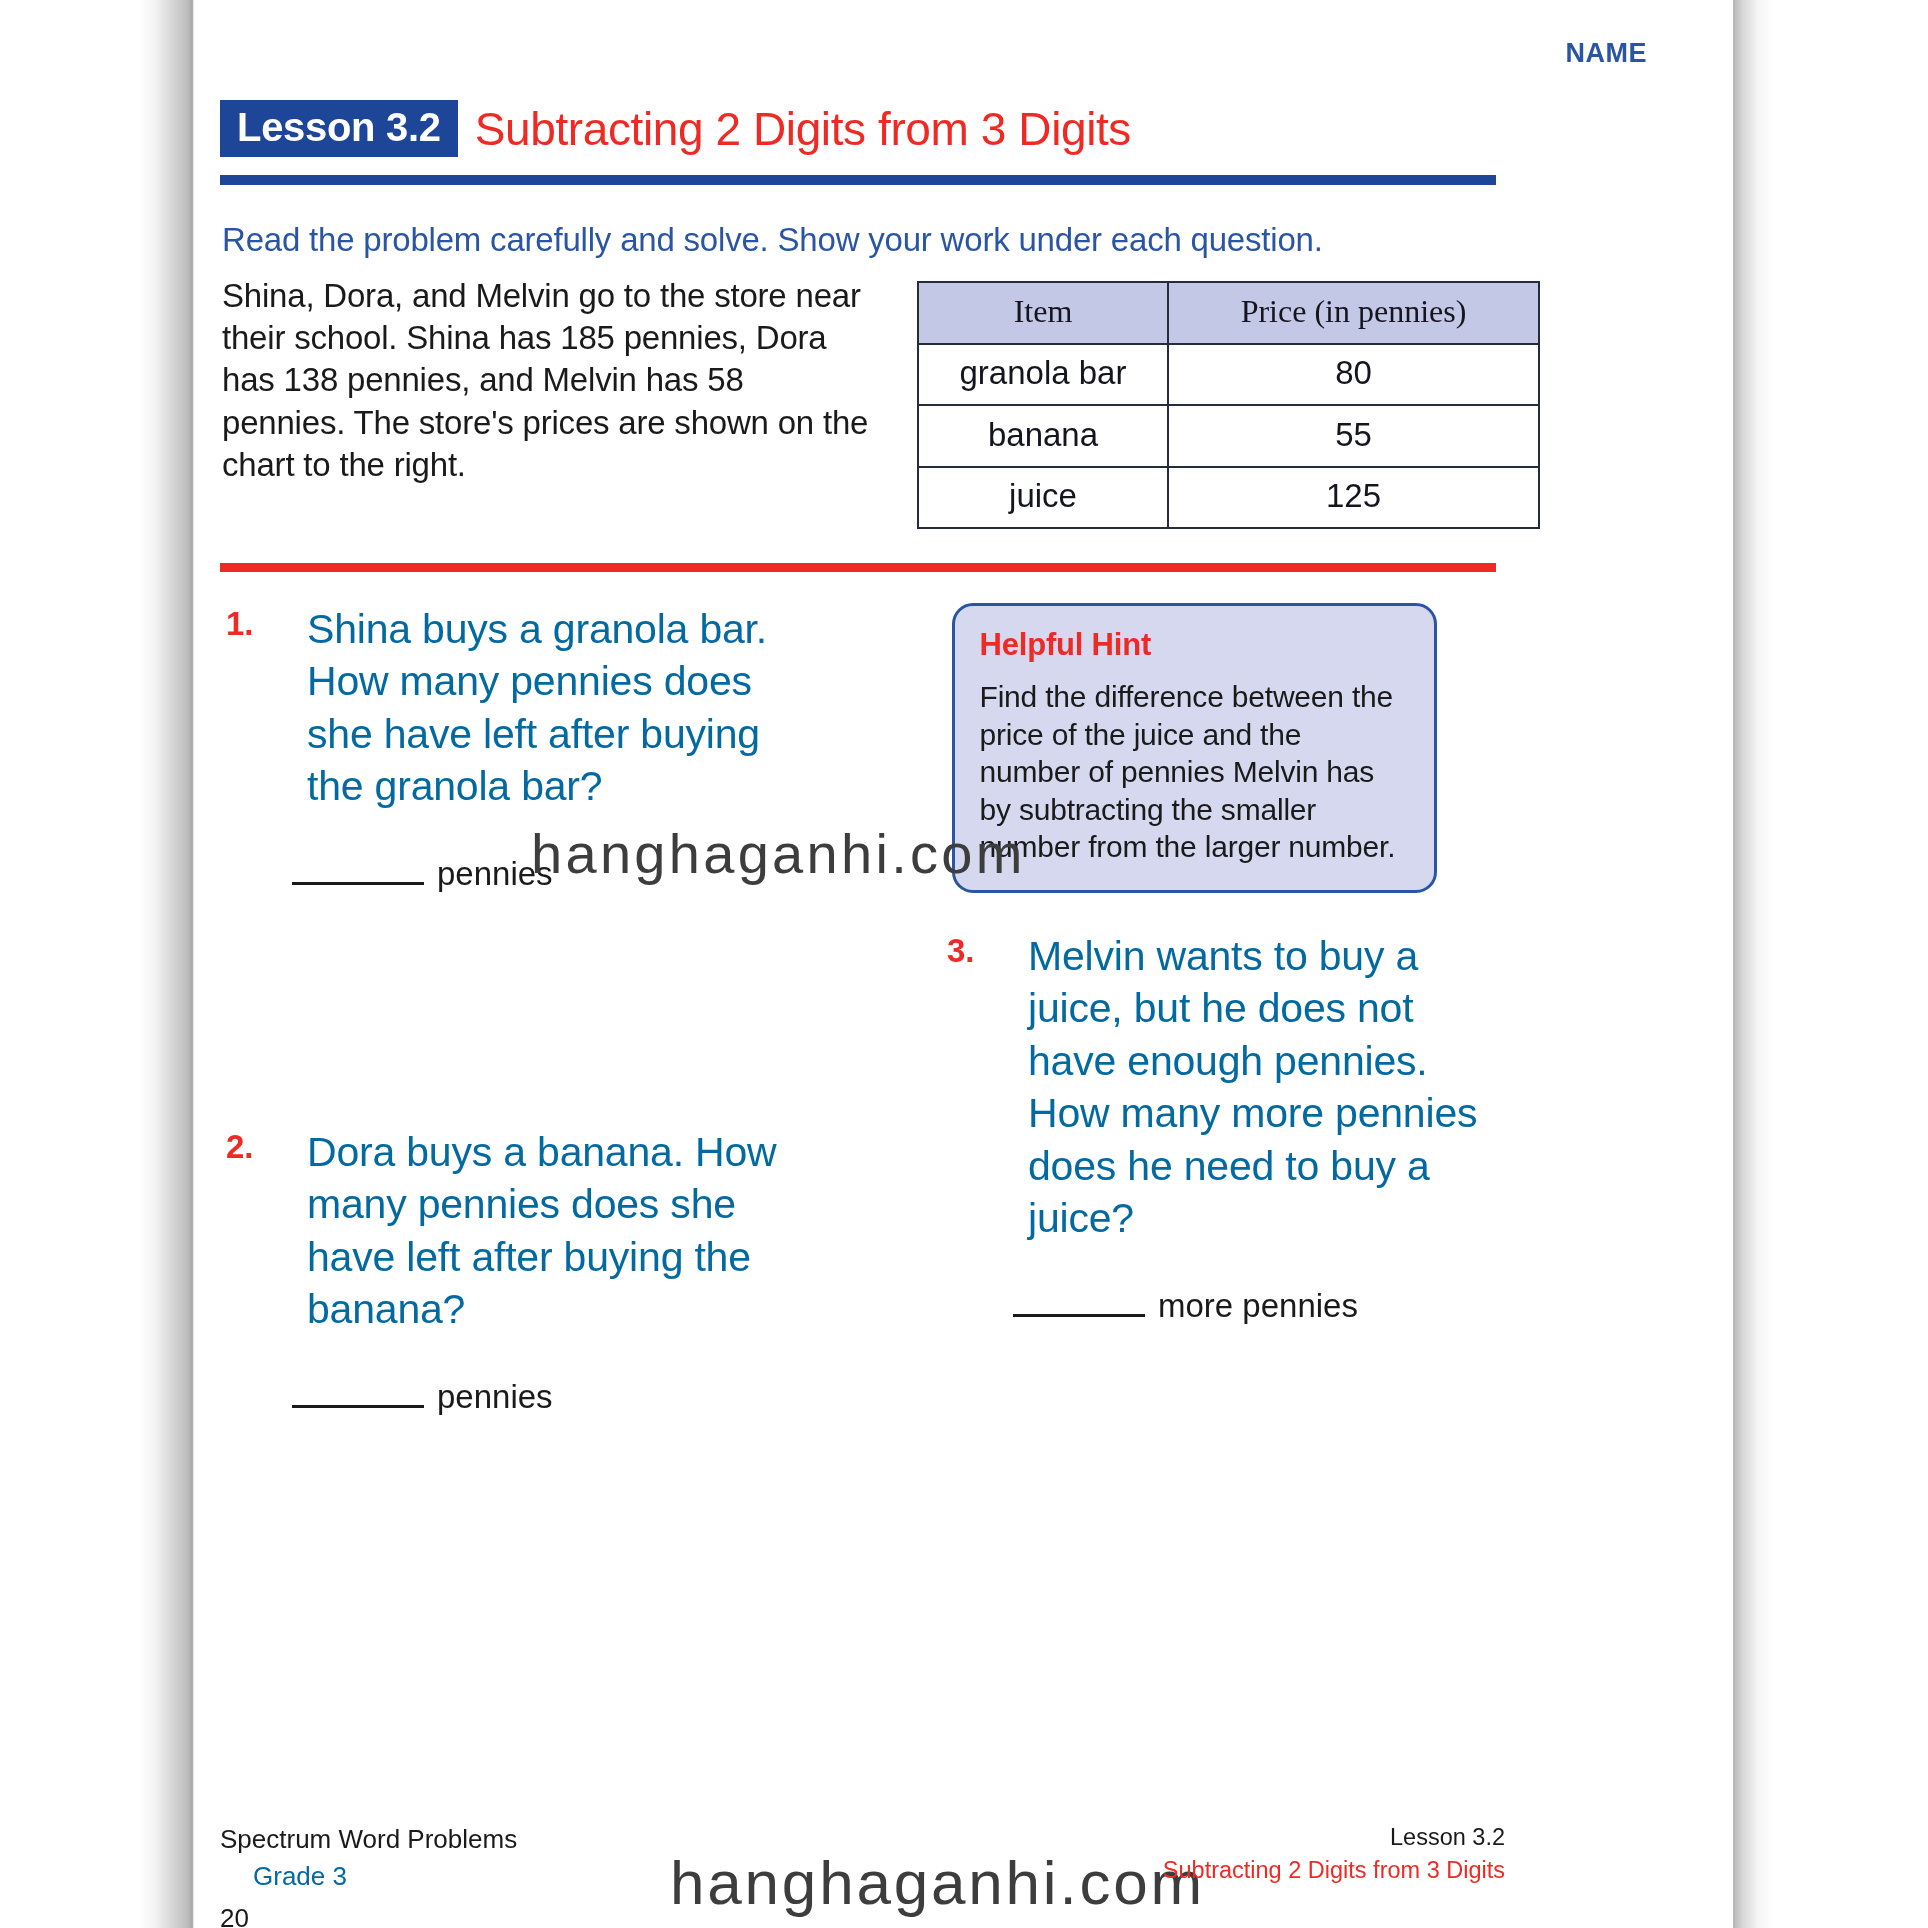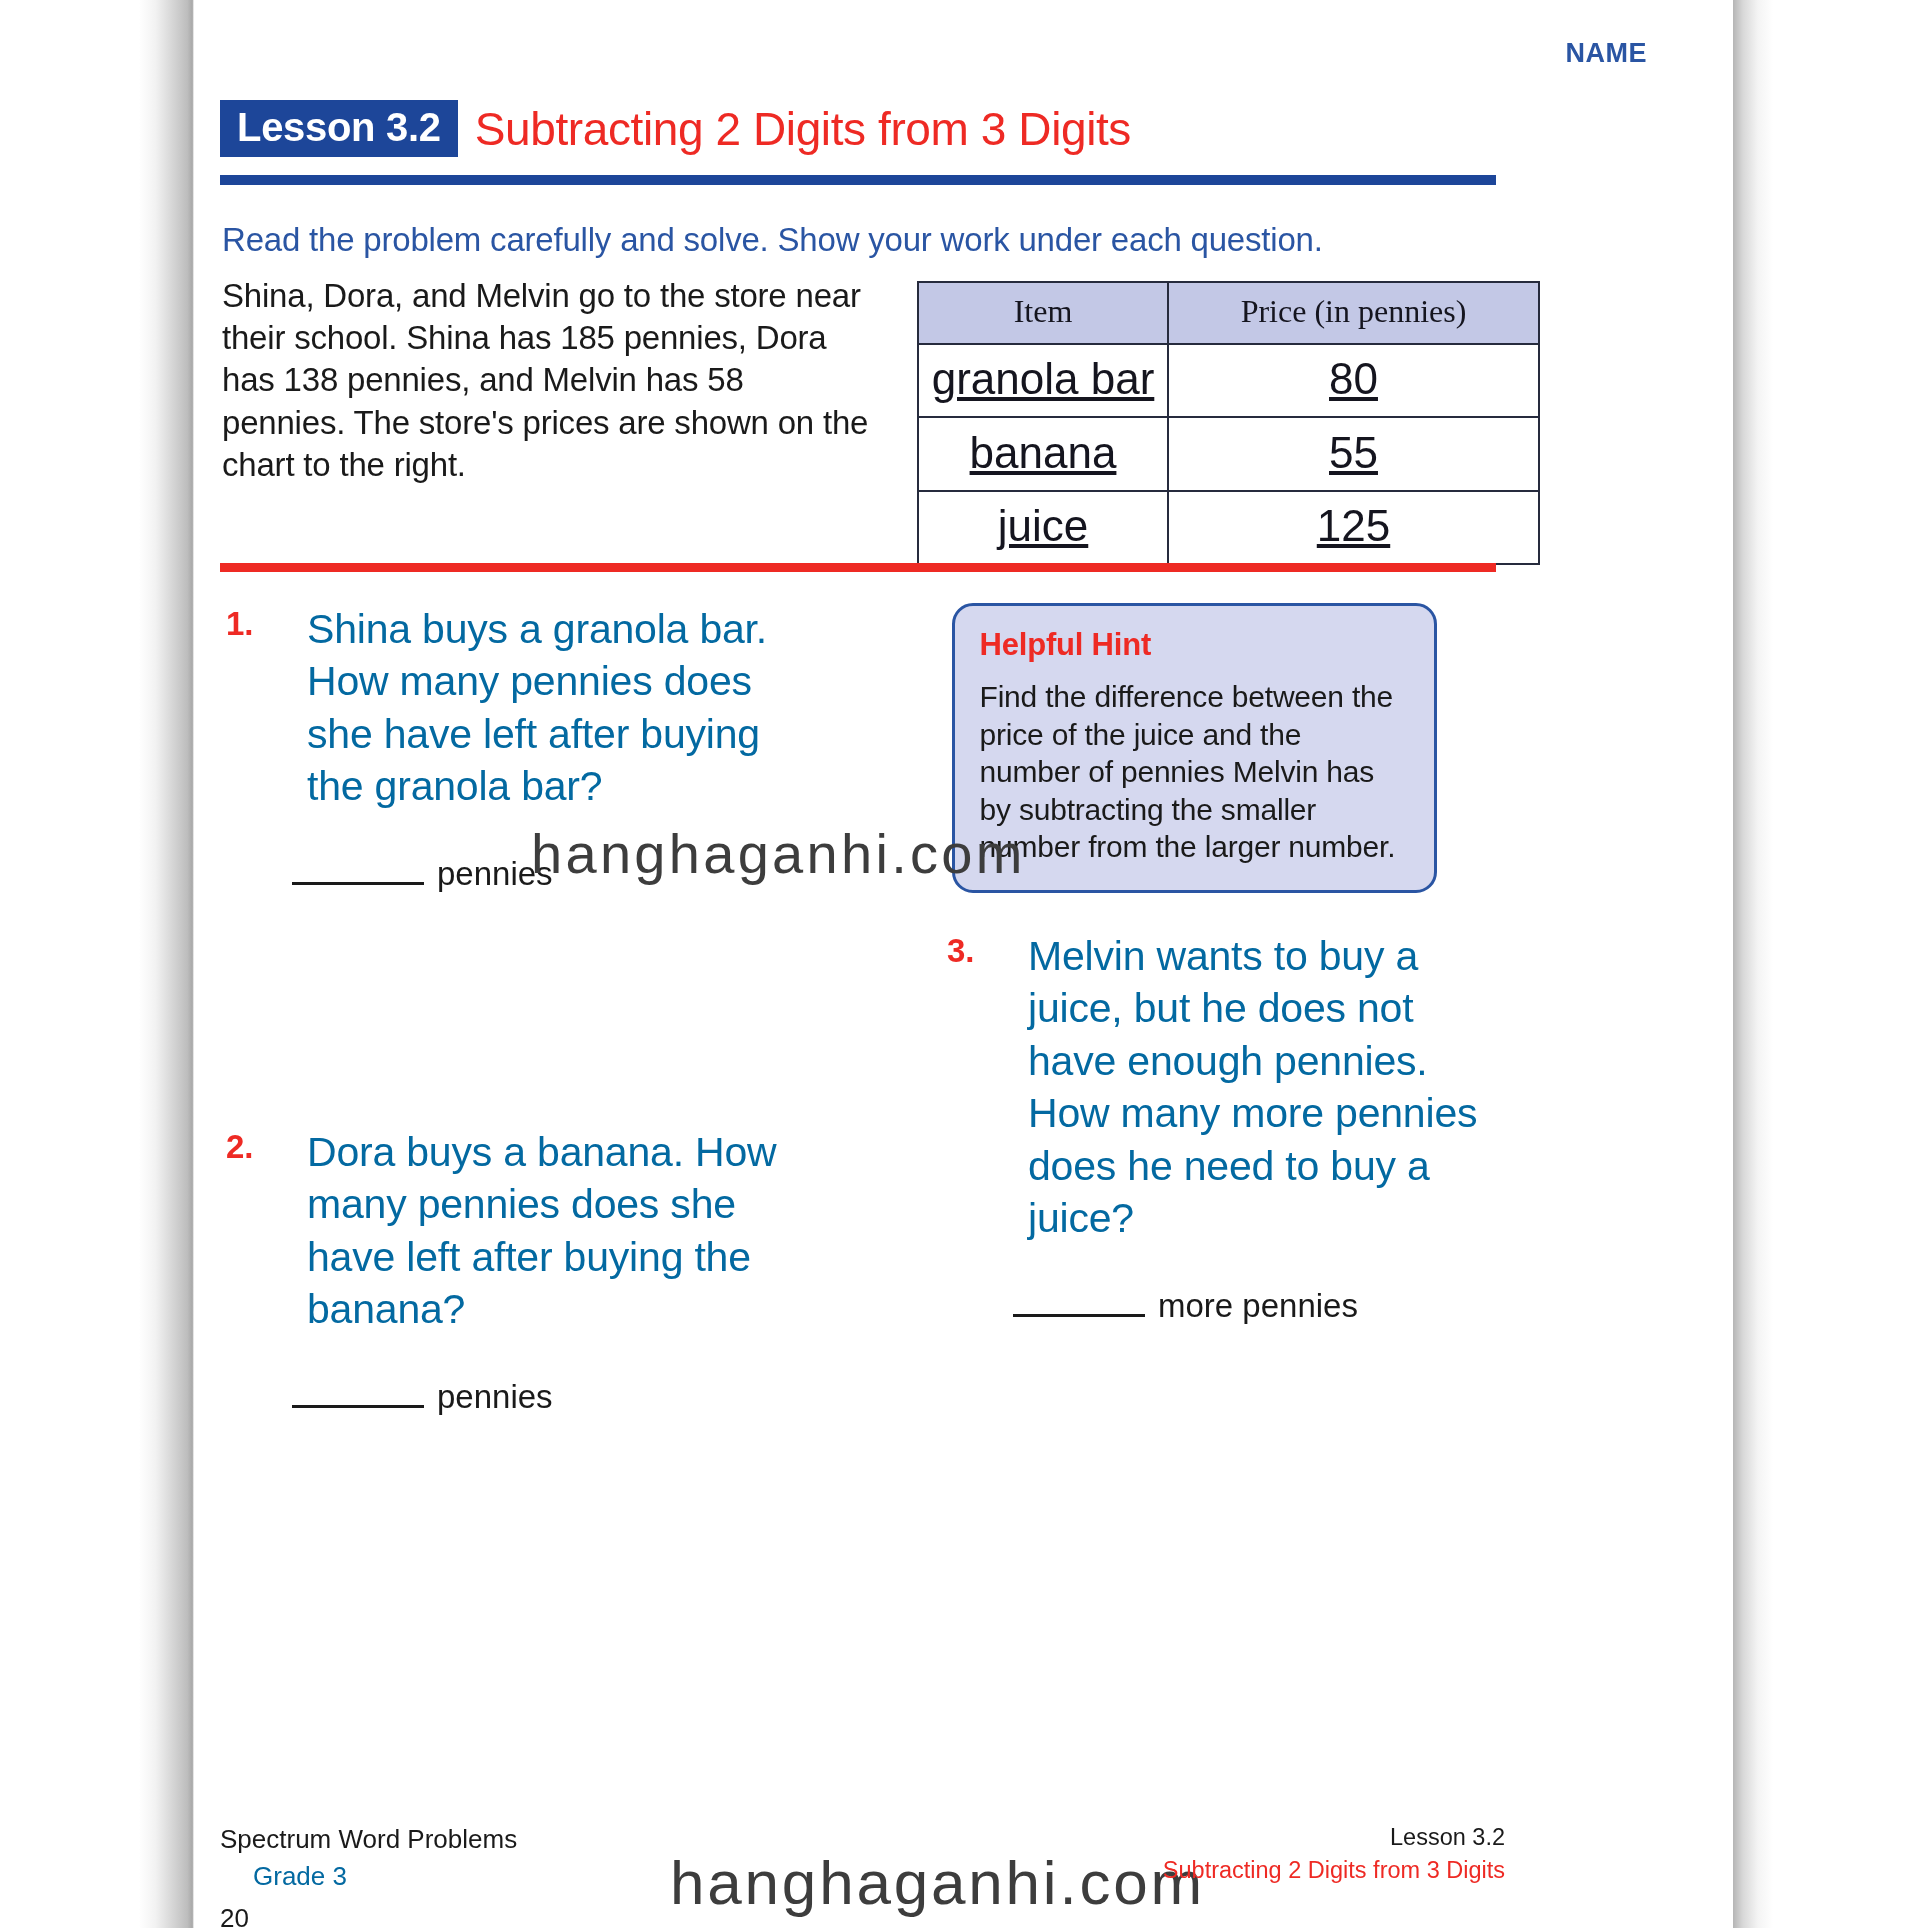--- a/index.html
+++ b/index.html
@@ -163,24 +163,23 @@
   }
   .price-table th {
     background: #c3c8e6;
     font-size: 32px;
     font-weight: normal;
     padding: 10.4px 0 12.2px 0;
     font-family: "Liberation Serif", serif;
   }
   .price-table td {
     background: #ffffff;
-    font-size: 44px;
+    font-size: 33px;
     padding: 9.4px 0 12.2px 0;
     font-weight: normal;
-    text-decoration: underline;
   }
   .price-table col.c-item { width: 250px; }
   .price-table col.c-price { width: 371px; }
 
   
   .red-divider {
     position: absolute;
     top: 563px;
     left: 26px;
     width: 1276px;

